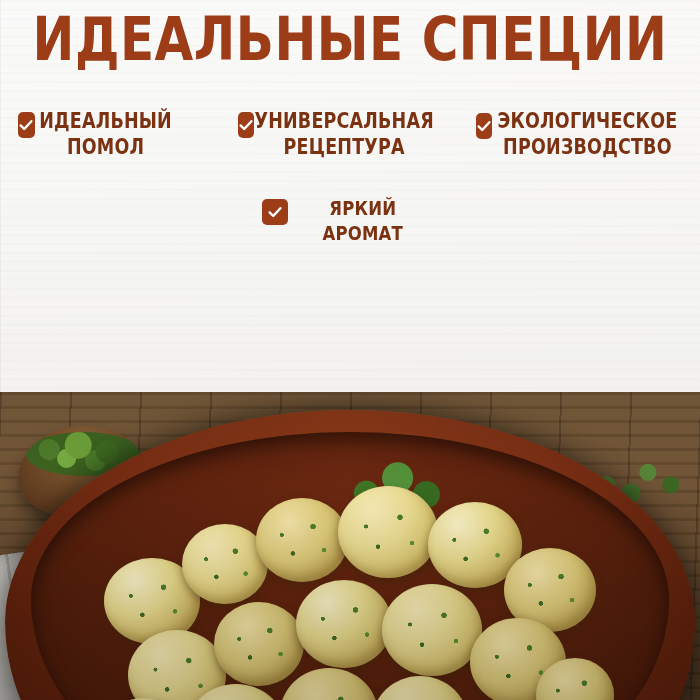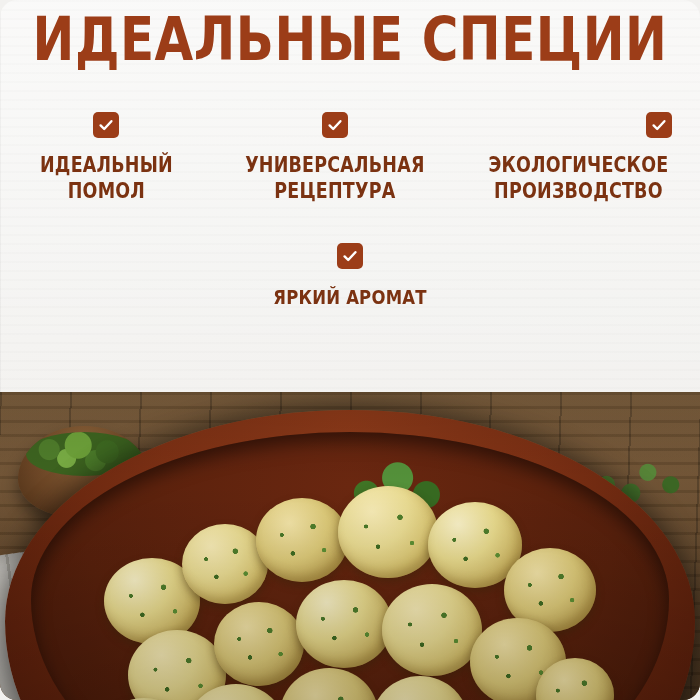--- a/index.html
+++ b/index.html
@@ -17,21 +17,20 @@
   .poster {
     position: relative;
     width: 700px;
     height: 700px;
     overflow: hidden;
     background:
       
       linear-gradient(90deg, rgba(0,0,0,0.035) 0 1px, rgba(0,0,0,0) 1px 118px),
       linear-gradient(180deg, rgba(255,255,255,0.55), rgba(255,255,255,0.15)),
       linear-gradient(175deg, #f4f3f1 0%, #eeedea 45%, #e9e7e3 100%);
-    border-radius: 17px;
   }
 
   
   .wood-grain {
     position: absolute;
     inset: 0;
     background:
       repeating-linear-gradient(180deg,
         rgba(0,0,0,0.012) 0px,
         rgba(0,0,0,0.012) 2px,
@@ -69,21 +68,21 @@
   .feature-row {
     display: flex;
     justify-content: center;
   }
   .feature-row.row-1 { gap: 62px; }
   .feature-row.row-2 { margin-top: 42px; gap: 56px; }
 
   .feature {
     width: 176px;
     display: flex;
-    flex-direction: column;
+    flex-direction: row;
     align-items: center;
   }
   .feature.wide { width: 210px; align-items: flex-end; }
 
   .check-box {
     width: 26px;
     height: 26px;
     border-radius: 5px;
     background: #9c3d18;
     display: flex;

